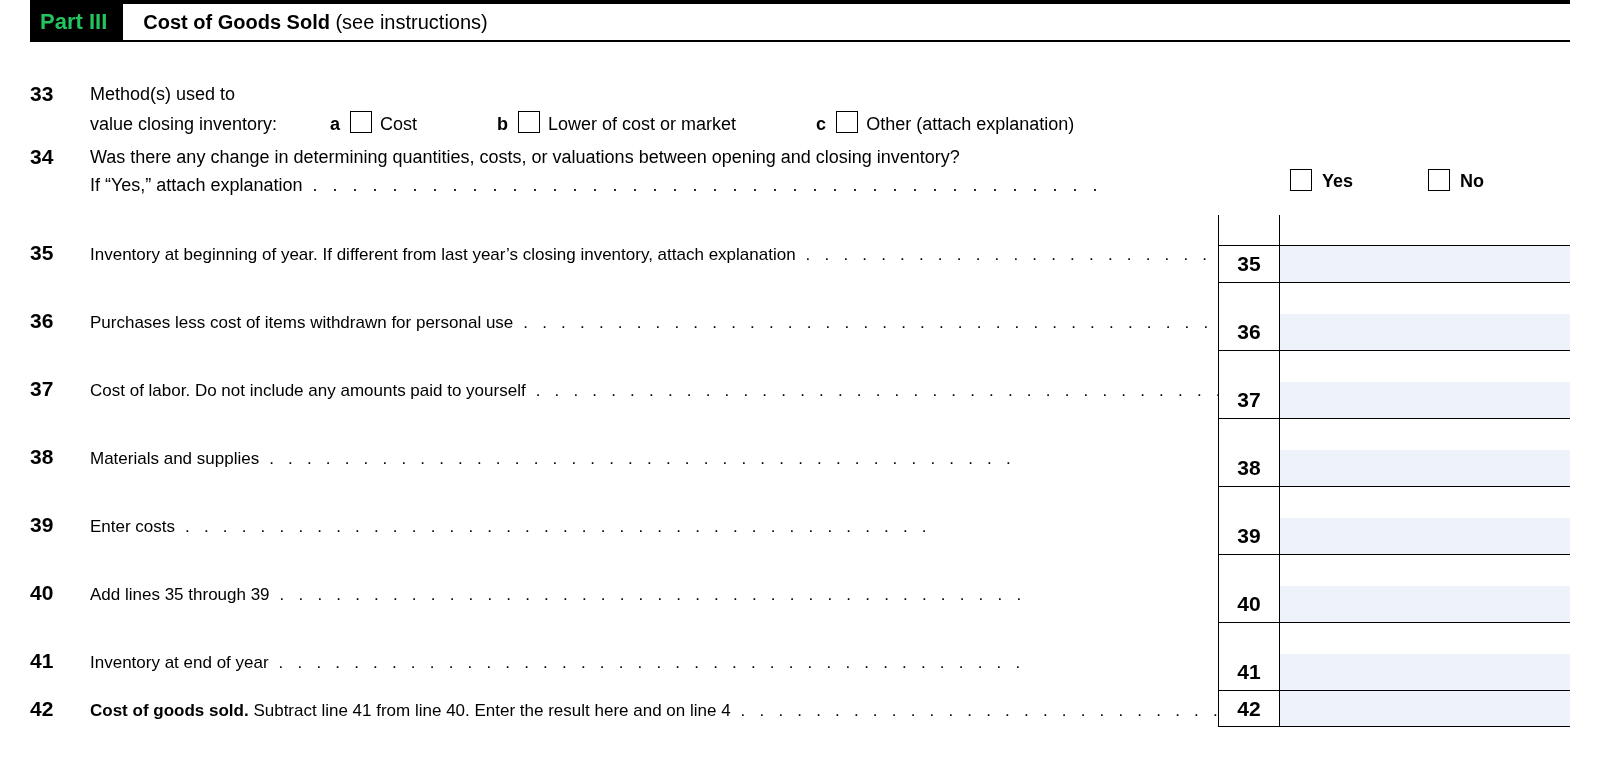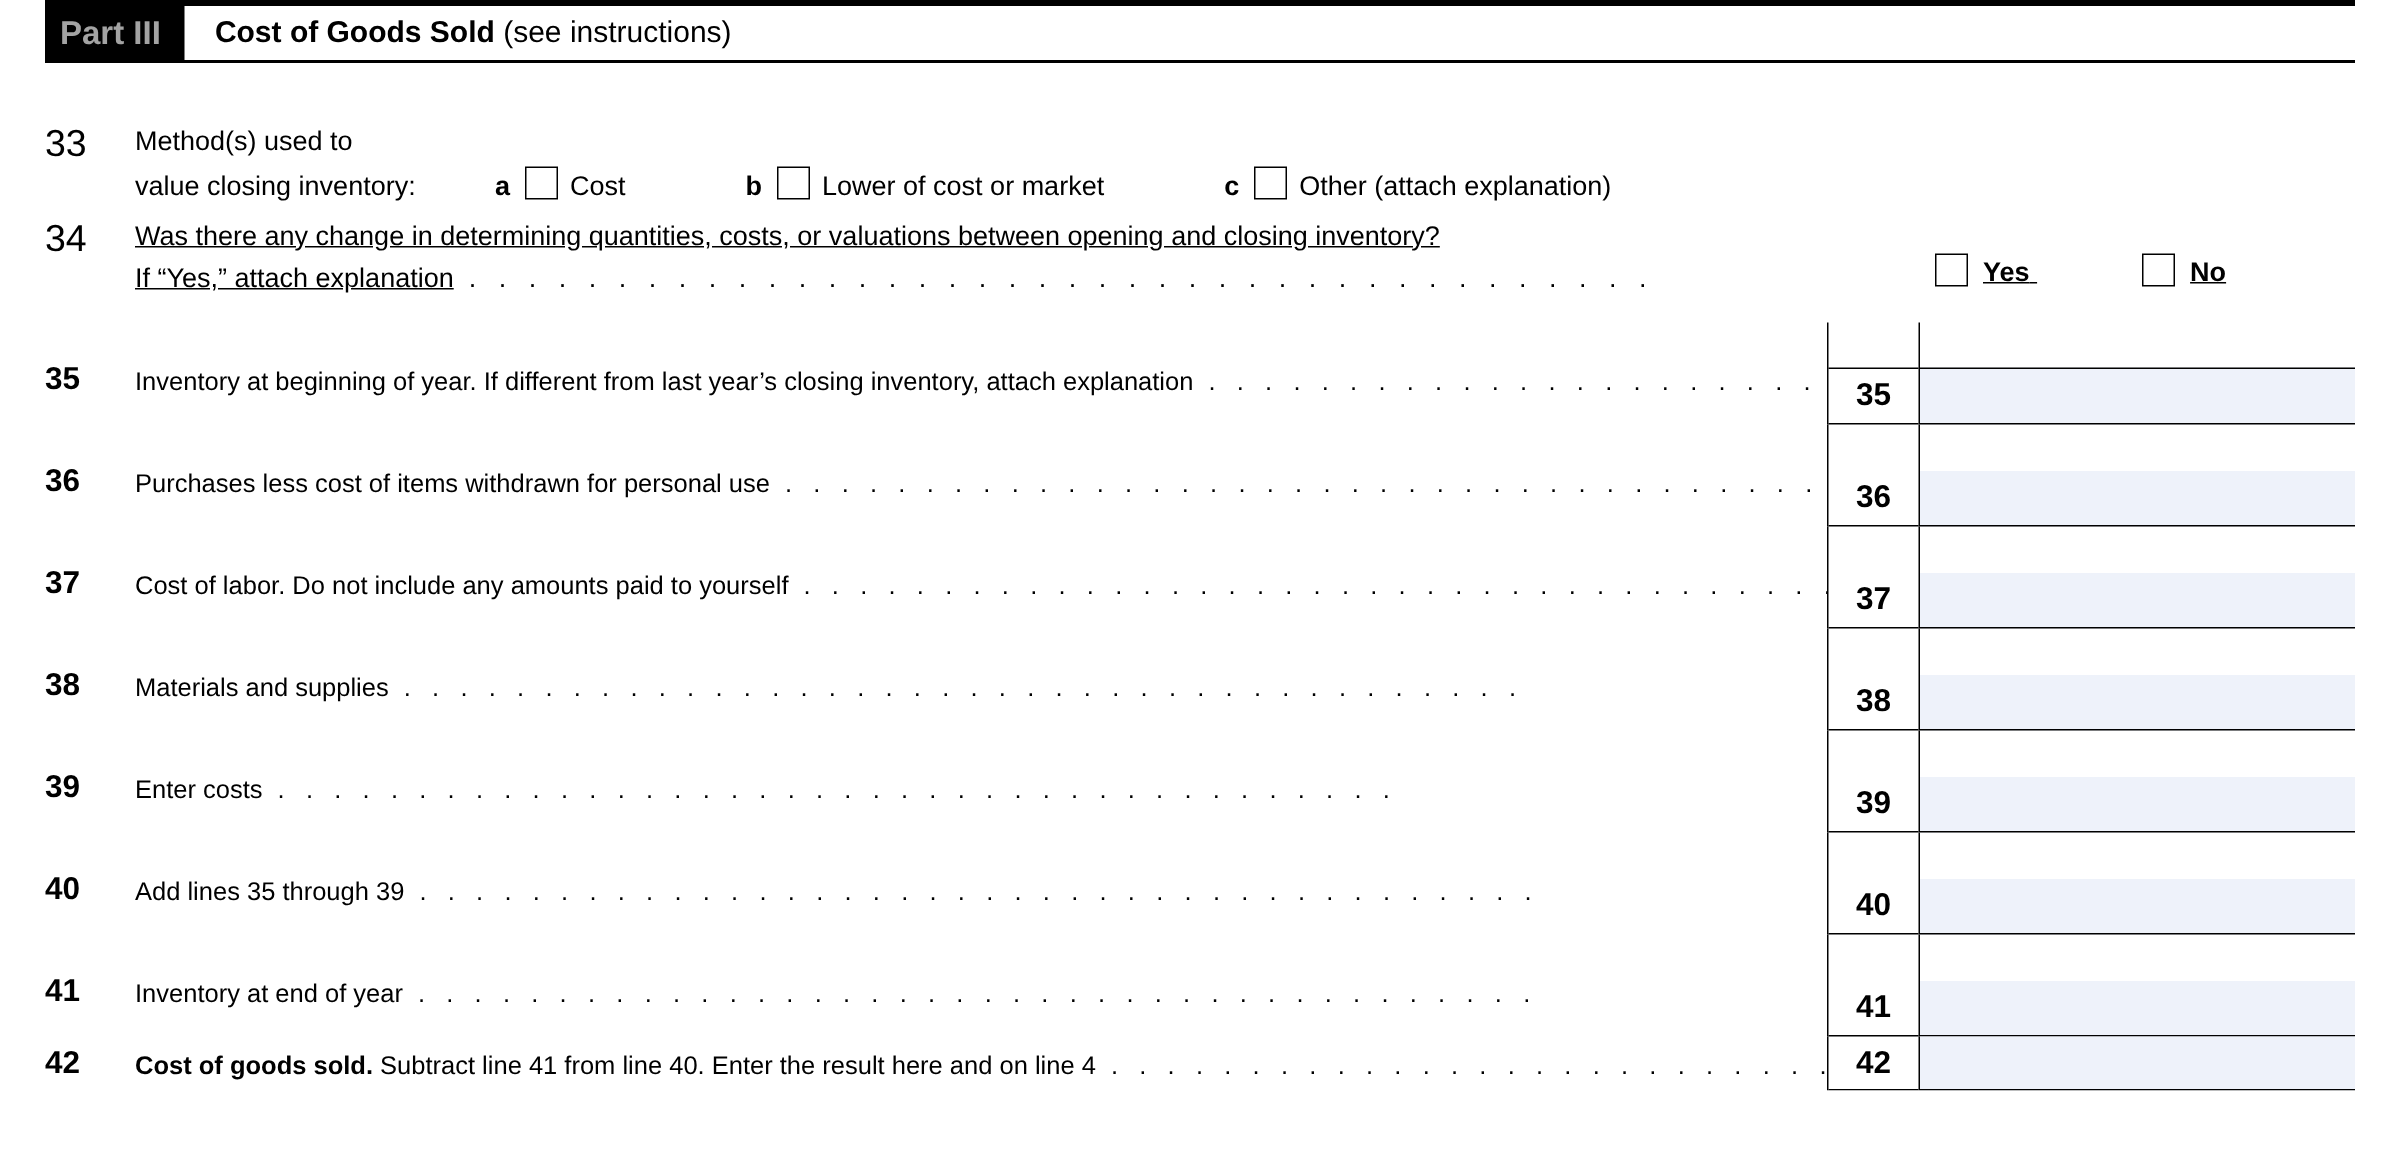--- a/index.html
+++ b/index.html
@@ -1,24 +1,24 @@
 <!DOCTYPE html>
 <html><head>
 <meta charset="utf-8">
 <style>
   html,body{margin:0;padding:0;background:#fff;font-family:Helvetica,Arial,sans-serif;font-size:20px;color:#000;}
   .page{width:1540px;margin:0 auto;padding:0 10px;}
   .part-header{display:flex;align-items:center;border-top:4px solid #000;border-bottom:2px solid #000;height:36px;}
-  .part-tag{background:#000;color:#a3a3a3;font-weight:bold;padding:4px 16px 4px 10px;height:28px;display:flex;align-items:center;font-size:22px;}
+  .part-tag{background:#000;color:#22c55e;font-weight:bold;padding:4px 16px 4px 10px;height:28px;display:flex;align-items:center;font-size:22px;}
   .part-title{margin-left:20px;font-size:20px;}
   .part-title b{font-weight:bold;}
 
   .body{padding-top:40px;}
   .row{display:flex;align-items:flex-start;margin-bottom:8px;}
-  .lnum{width:60px;font-weight:normal;font-size:25px;flex:0 0 60px;}
+  .lnum{width:60px;font-weight:bold;font-size:21px;flex:0 0 60px;}
   .ltext{flex:1;font-size:18px;line-height:1.35;}
   .cb{display:inline-block;width:20px;height:20px;border:1.5px solid #000;vertical-align:middle;margin:0 8px 0 4px;cursor:pointer;position:relative;top:-2px;}
   .opt-label{font-weight:bold;margin-right:6px;}
   .opts{margin-top:6px;}
 
   
   .amt-area{margin-top:18px;}
   .amt-row{display:flex;align-items:flex-end;}
   .amt-num{width:60px;font-weight:bold;font-size:21px;flex:0 0 60px;padding-bottom:18px;}
   .amt-desc{flex:1;font-size:17px;position:relative;padding-bottom:18px;}
@@ -73,21 +73,21 @@
             <span class="opt-label">c</span>
             <span class="cb"></span>
             <span>Other (attach explanation)</span>
           </span>
         </div>
       </div>
     </div>
 
     <div class="row" style="margin-bottom:0;">
       <div class="lnum">34</div>
-      <div class="ltext" style="display:flex;align-items:flex-end;text-decoration:underline;">
+      <div class="ltext" style="display:flex;align-items:flex-end;">
         <div style="flex:1;">
           <div>Was there any change in determining quantities, costs, or valuations between opening and closing inventory?</div>
           <div class="leader" style="margin-top:4px;"><span>If “Yes,” attach explanation</span></div>
         </div>
         <div class="yn" style="width:310px;text-align:left;">
           <span class="cb"></span><b>Yes</b>
           <span class="cb" style="margin-left:70px;"></span><b>No</b>
         </div>
       </div>
     </div>

